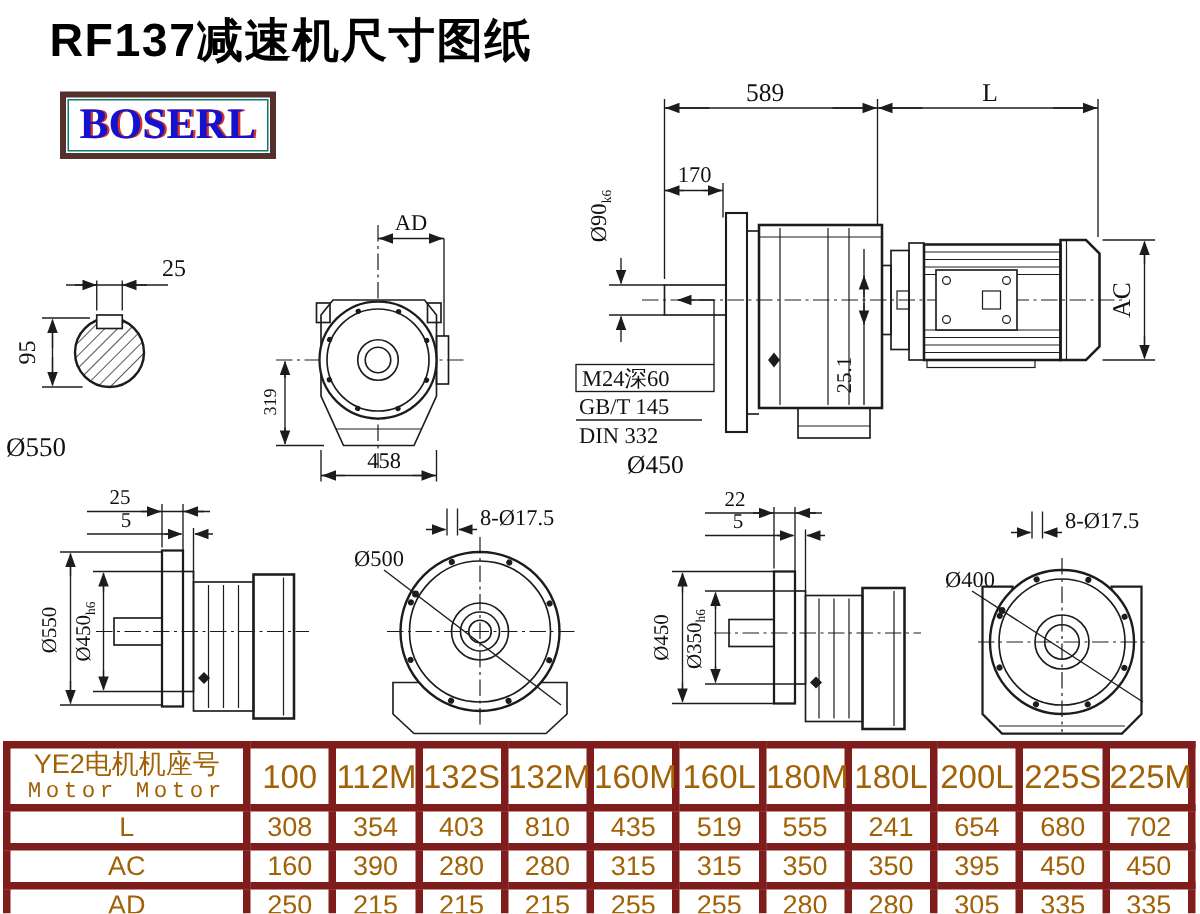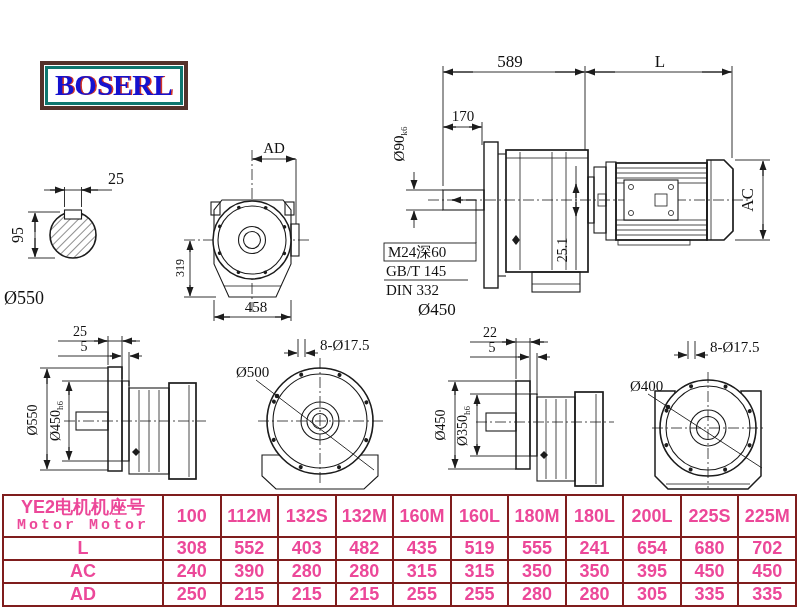--- a/index.html
+++ b/index.html
@@ -1,49 +1,50 @@
 <!DOCTYPE html>
 <html><head>
 <meta charset="utf-8">
 <style>
   html,body{margin:0;padding:0;background:#ffffff;}
   body{width:800px;height:609px;font-family:"Liberation Sans",sans-serif;}
   .canvas{position:relative;width:800px;height:609px;background:#fff;overflow:hidden;}
   .title{position:absolute;left:33px;top:6px;font-size:31px;font-weight:bold;color:#000;
          letter-spacing:1px;white-space:nowrap;font-family:"Liberation Sans",sans-serif;}
   .logo{position:absolute;left:40px;top:61px;border:4px solid #54312a;background:#fff;padding:1px;}
-  .logo-inner{border:3px solid #0f766e;padding:0 7px;font-family:"Liberation Serif",serif;
+  .logo-inner{border:1px solid #0f766e;padding:0 7px;font-family:"Liberation Serif",serif;
               font-size:29px;font-weight:bold;color:#1512cf;line-height:1.15;
               text-shadow:1.5px 0 0 #d43426;}
   svg.draw{position:absolute;left:0;top:0;}
   svg .s{stroke:#1c1c1c;stroke-width:1.1;fill:none;}
   svg .s0{stroke:#1c1c1c;stroke-width:0.8;fill:none;}
   svg .s2{stroke:#1c1c1c;stroke-width:1.7;fill:none;}
   svg .d{stroke:#1c1c1c;stroke-width:0.9;fill:none;}
   svg .cl{stroke:#1c1c1c;stroke-width:0.8;fill:none;stroke-dasharray:11 3 2 3;}
   svg .t{font-family:"Liberation Serif",serif;fill:#111;}
   svg .fb{fill:#1c1c1c;stroke:none;}
   svg .fw{fill:#ffffff;}
   .dimtable{position:absolute;left:2px;top:494px;width:795px;border-collapse:collapse;
             table-layout:fixed;background:#fff;}
-  .dimtable th,.dimtable td{border:2px solid #7f1d1d;text-align:center;vertical-align:middle;
-            padding:0;color:#ec4899;font-weight:bold;}
+  .dimtable th,.dimtable td{border:5px solid #7f1d1d;text-align:center;vertical-align:middle;
+            padding:0;color:#a16207;font-weight:normal;}
   .dimtable thead tr{height:42px;}
   .dimtable tbody tr{height:23px;}
   .h-cn{font-size:18px;line-height:1.15;}
   .h-en{font-size:15px;letter-spacing:3px;font-family:"Liberation Mono",monospace;line-height:1.1;}
-  .colhead{font-size:18px;}
+  .colhead{font-size:22px;}
   .rowlab{font-size:18px;}
   .cellv{font-size:18px;}
 </style>
 </head>
 <body>
 
 <div class="canvas">
 
+  <div class="title">RF137减速机尺寸图纸</div>
 
   <div class="logo">
     <div class="logo-inner">BOSERL</div>
   </div>
 
   <svg class="draw" width="800" height="495" viewBox="0 0 800 495">
     <defs>
       <pattern id="hatch" width="6" height="6" patternUnits="userSpaceOnUse" patternTransform="rotate(45)">
         <line x1="0" y1="0" x2="0" y2="6" stroke="#1c1c1c" stroke-width="1"></line>
       </pattern>
@@ -333,34 +334,34 @@
         <th class="colhead">180L</th>
         <th class="colhead">200L</th>
         <th class="colhead">225S</th>
         <th class="colhead">225M</th>
       </tr>
     </thead>
     <tbody>
       <tr>
         <th class="rowlab">L</th>
         <td class="cellv">308</td>
-        <td class="cellv">552</td>
+        <td class="cellv">354</td>
         <td class="cellv">403</td>
-        <td class="cellv">482</td>
+        <td class="cellv">810</td>
         <td class="cellv">435</td>
         <td class="cellv">519</td>
         <td class="cellv">555</td>
         <td class="cellv">241</td>
         <td class="cellv">654</td>
         <td class="cellv">680</td>
         <td class="cellv">702</td>
       </tr>
       <tr>
         <th class="rowlab">AC</th>
-        <td class="cellv">240</td>
+        <td class="cellv">160</td>
         <td class="cellv">390</td>
         <td class="cellv">280</td>
         <td class="cellv">280</td>
         <td class="cellv">315</td>
         <td class="cellv">315</td>
         <td class="cellv">350</td>
         <td class="cellv">350</td>
         <td class="cellv">395</td>
         <td class="cellv">450</td>
         <td class="cellv">450</td>

